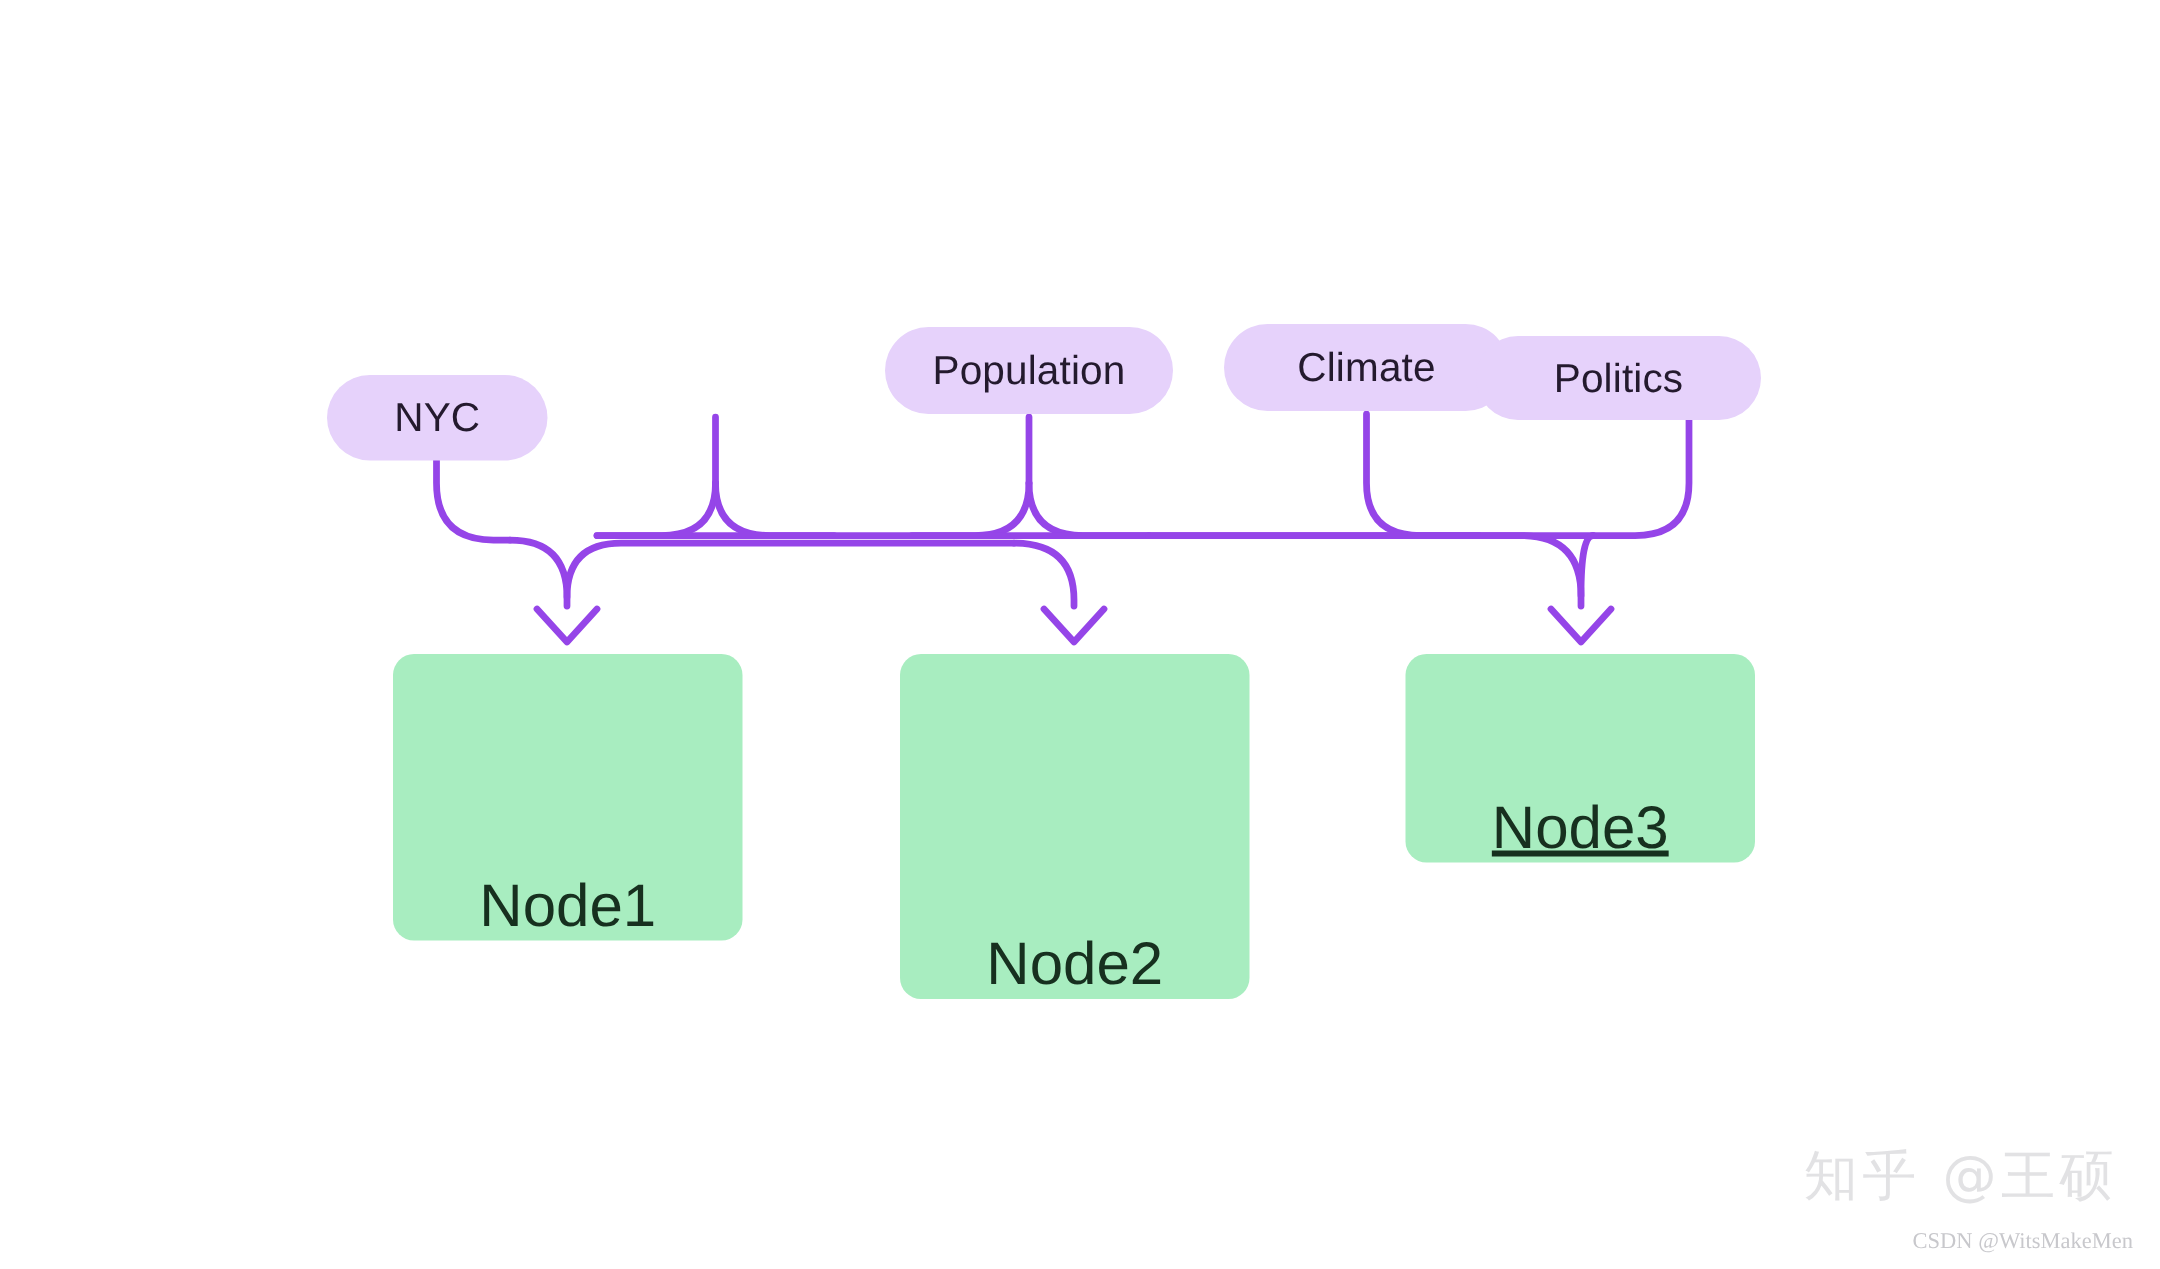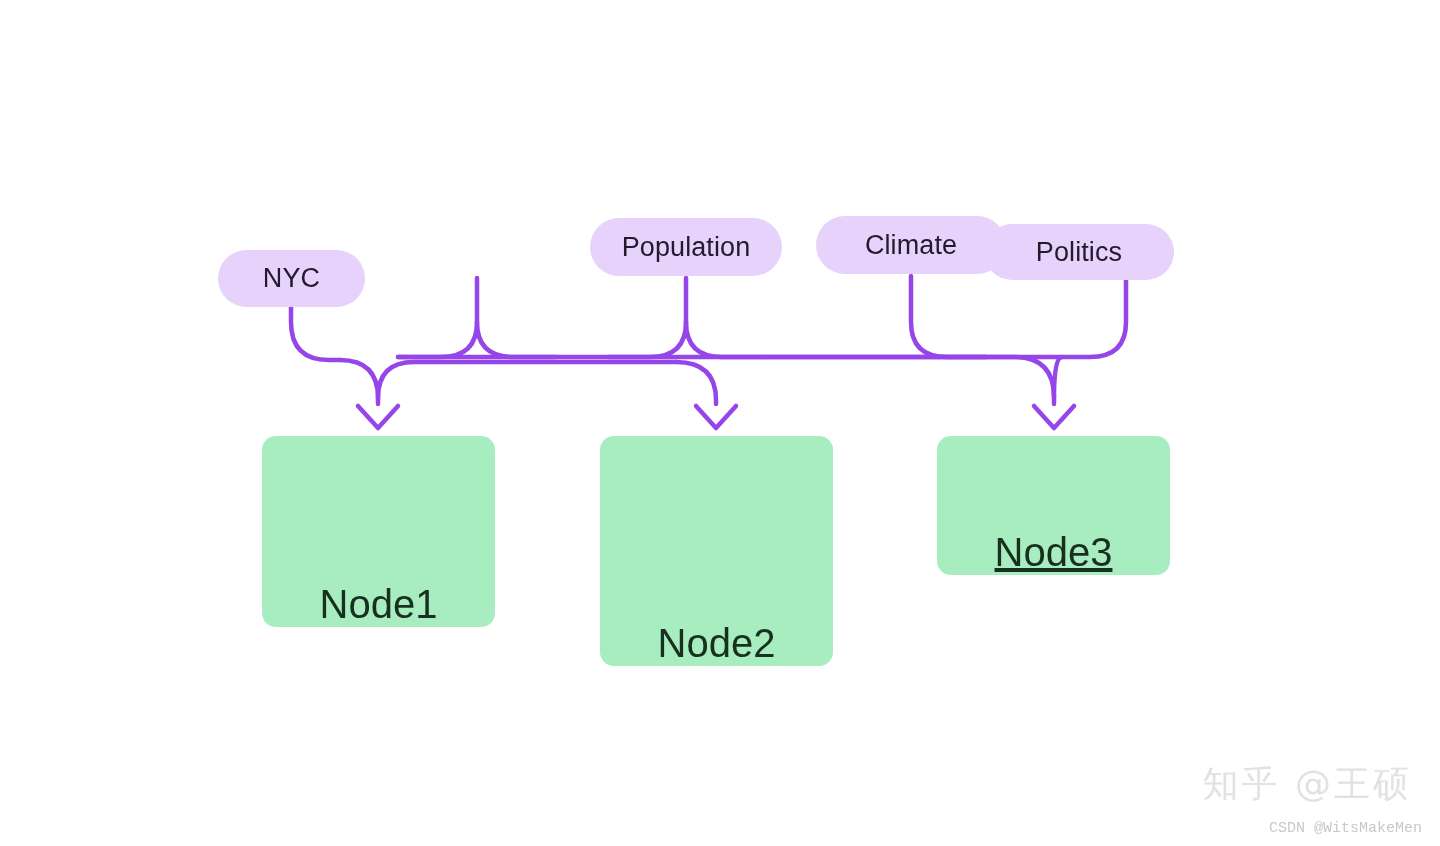--- a/index.html
+++ b/index.html
@@ -77,21 +77,21 @@
     letter-spacing: 3px;
     white-space: nowrap;
     user-select: none;
   }
   .wm-csdn {
     position: absolute;
     right: 18px;
     top: 820px;
     font-size: 15px;
     color: #c8c8cc;
-    font-family: Liberation Mono, monospace;
+    font-family: Liberation Serif, serif;
     white-space: nowrap;
     user-select: none;
   }
 </style>
 </head>
 <body>
 
 <div id="canvas">
 
   <svg id="edges" viewBox="0 0 1440 846">

